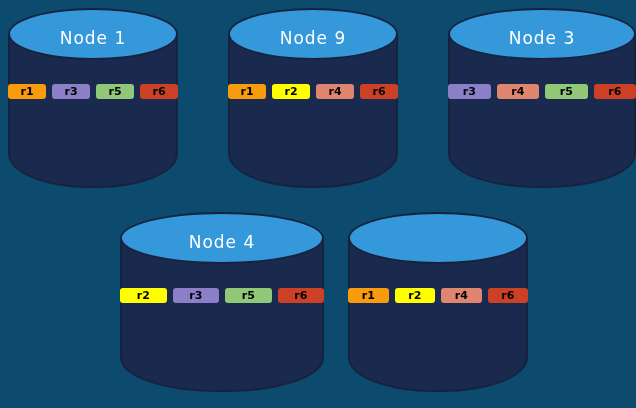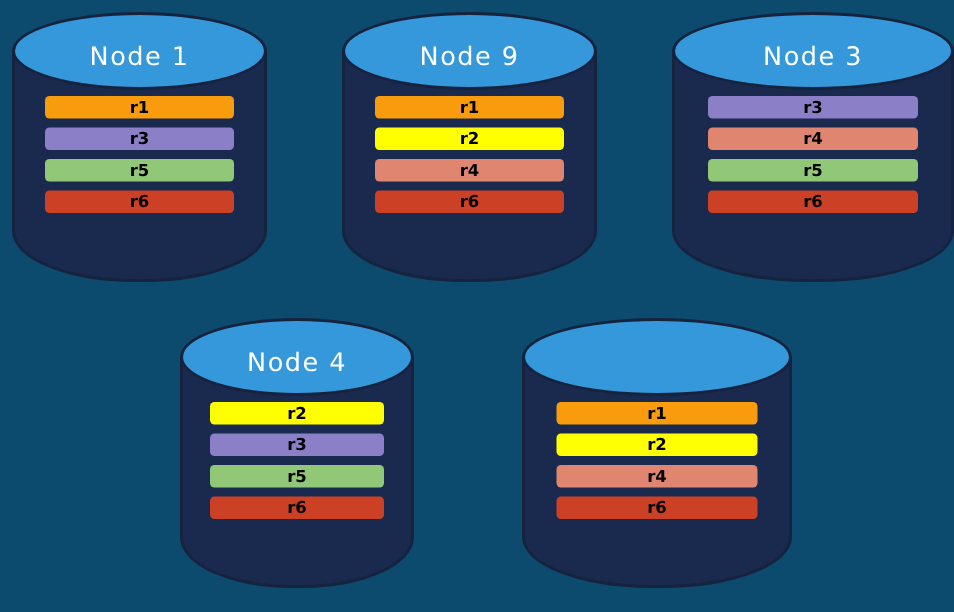--- a/index.html
+++ b/index.html
@@ -60,23 +60,24 @@
     pointer-events: none;
   }
 
   
   .replica-stack {
     position: absolute;
     z-index: 5;
     left: 0;
     width: 100%;
     display: flex;
-    flex-direction: column;
+    flex-direction: row;
     align-items: center;
     gap: 6px;
+    margin-top: 20px;
   }
   .replica-bar {
     width: 74%;
     height: 15px;
     border-radius: 3px;
     color: #000000;
     font-size: 11px;
     font-weight: bold;
     text-align: center;
     line-height: 15px;
@@ -113,21 +114,21 @@
       <div class="cyl-body" style="height: 154px; background: rgb(26, 42, 79); border-color: rgb(22, 35, 63);"></div>
       <div class="cyl-cap" style="background: rgb(52, 152, 219); border-color: rgb(22, 35, 63);"></div>
       <div class="cyl-label" style="color: rgb(255, 255, 255);">Node 3</div>
       <div class="replica-stack" style="top: 56px;">
         <div class="replica-bar" style="background: rgb(139, 127, 199); color: rgb(0, 0, 0);">r3</div>
         <div class="replica-bar" style="background: rgb(224, 133, 112); color: rgb(0, 0, 0);">r4</div>
         <div class="replica-bar" style="background: rgb(144, 200, 120); color: rgb(0, 0, 0);">r5</div>
         <div class="replica-bar" style="background: rgb(204, 65, 37); color: rgb(0, 0, 0);">r6</div>
       </div>
     </div>
-    <div class="node" style="left: 120px; top: 212px; width: 156px; height: 180px;">
+    <div class="node" style="left: 120px; top: 212px; width: 204px; height: 180px;">
       <div class="cyl-body" style="height: 154px; background: rgb(26, 42, 79); border-color: rgb(22, 35, 63);"></div>
       <div class="cyl-cap" style="background: rgb(52, 152, 219); border-color: rgb(22, 35, 63);"></div>
       <div class="cyl-label" style="color: rgb(255, 255, 255);">Node 4</div>
       <div class="replica-stack" style="top: 56px;">
         <div class="replica-bar" style="background: rgb(255, 255, 0); color: rgb(0, 0, 0);">r2</div>
         <div class="replica-bar" style="background: rgb(139, 127, 199); color: rgb(0, 0, 0);">r3</div>
         <div class="replica-bar" style="background: rgb(144, 200, 120); color: rgb(0, 0, 0);">r5</div>
         <div class="replica-bar" style="background: rgb(204, 65, 37); color: rgb(0, 0, 0);">r6</div>
       </div>
     </div>

